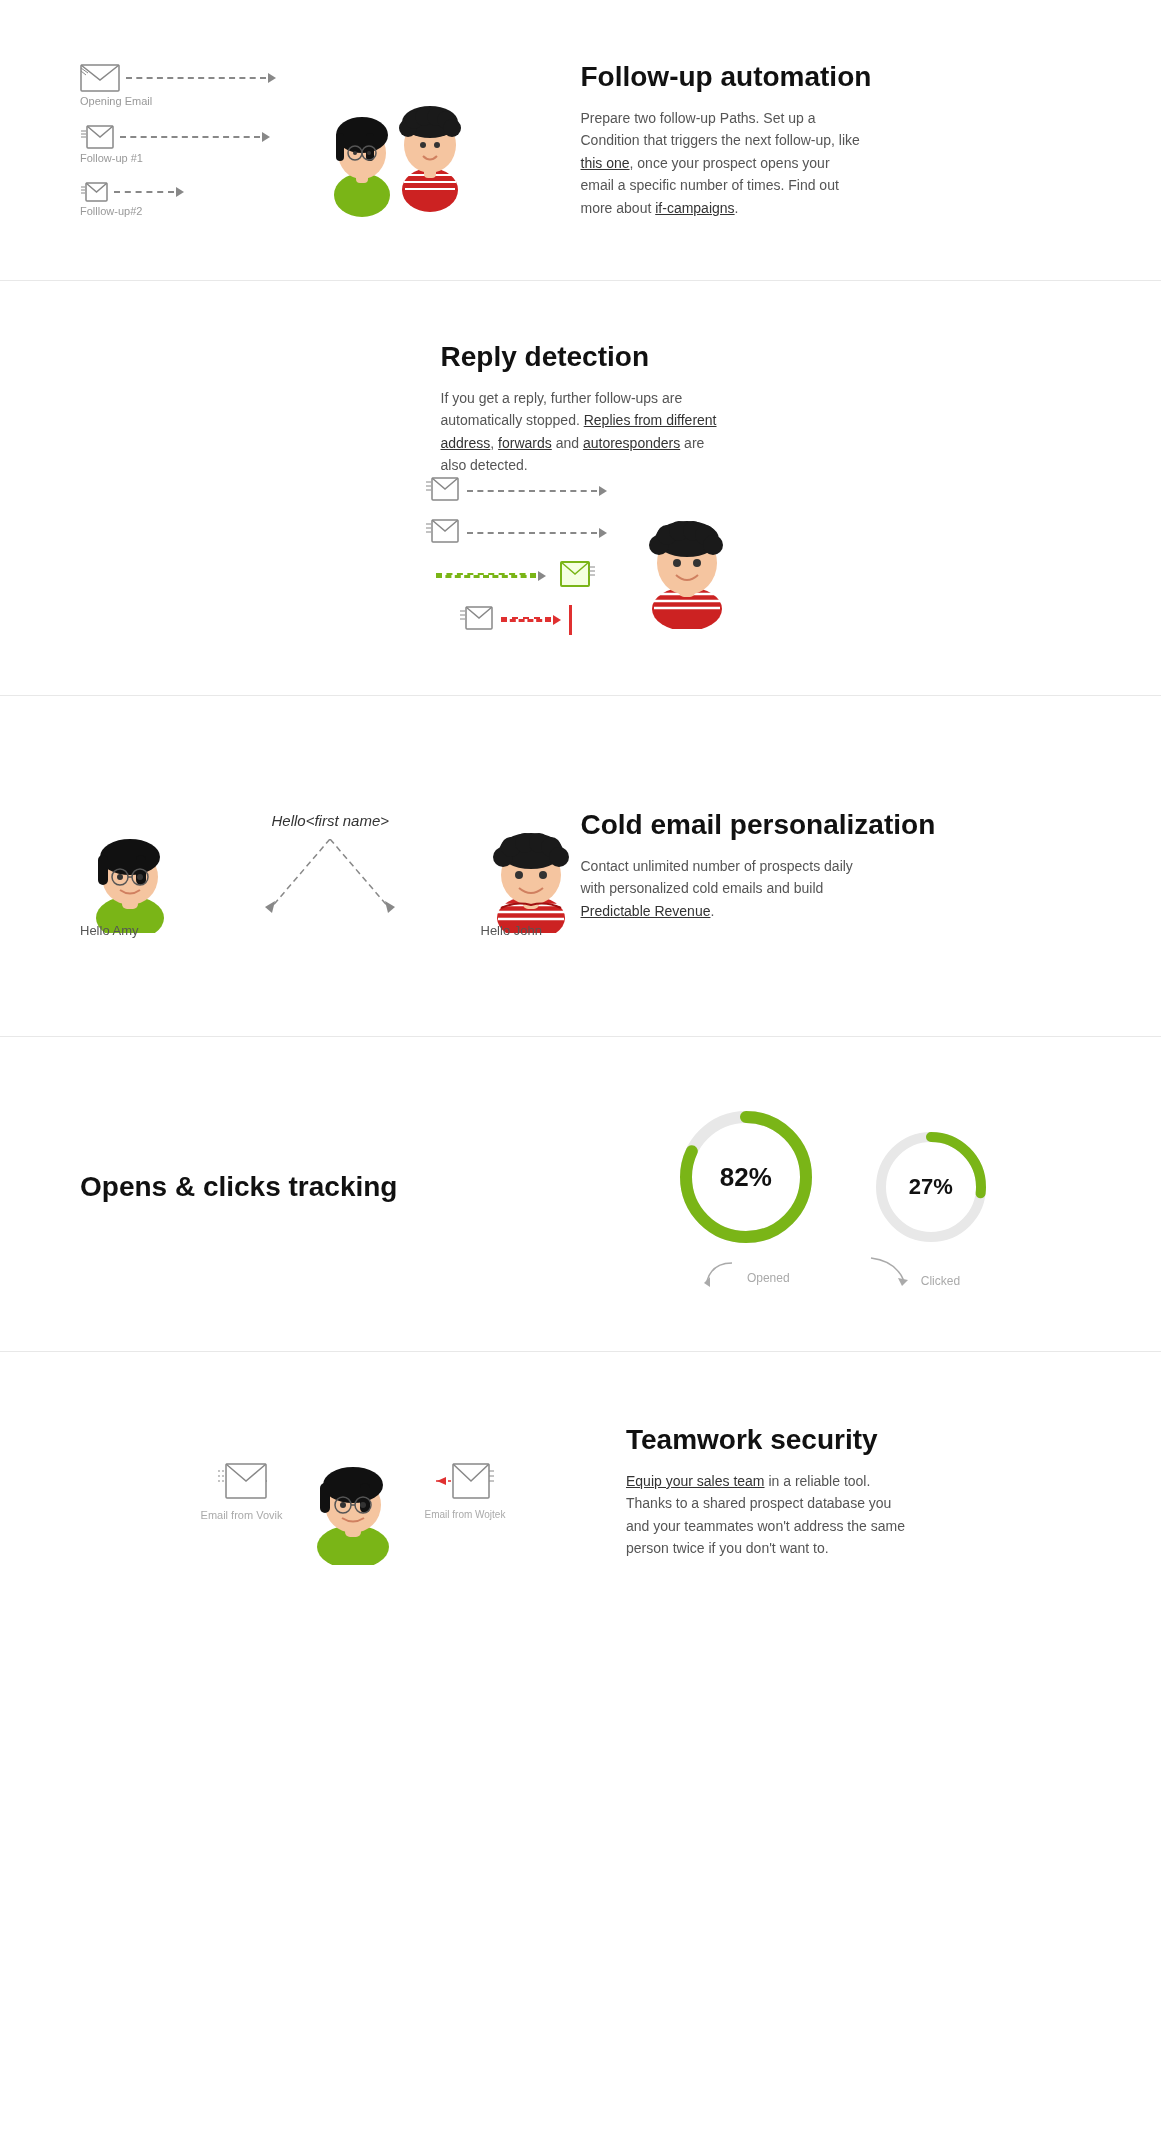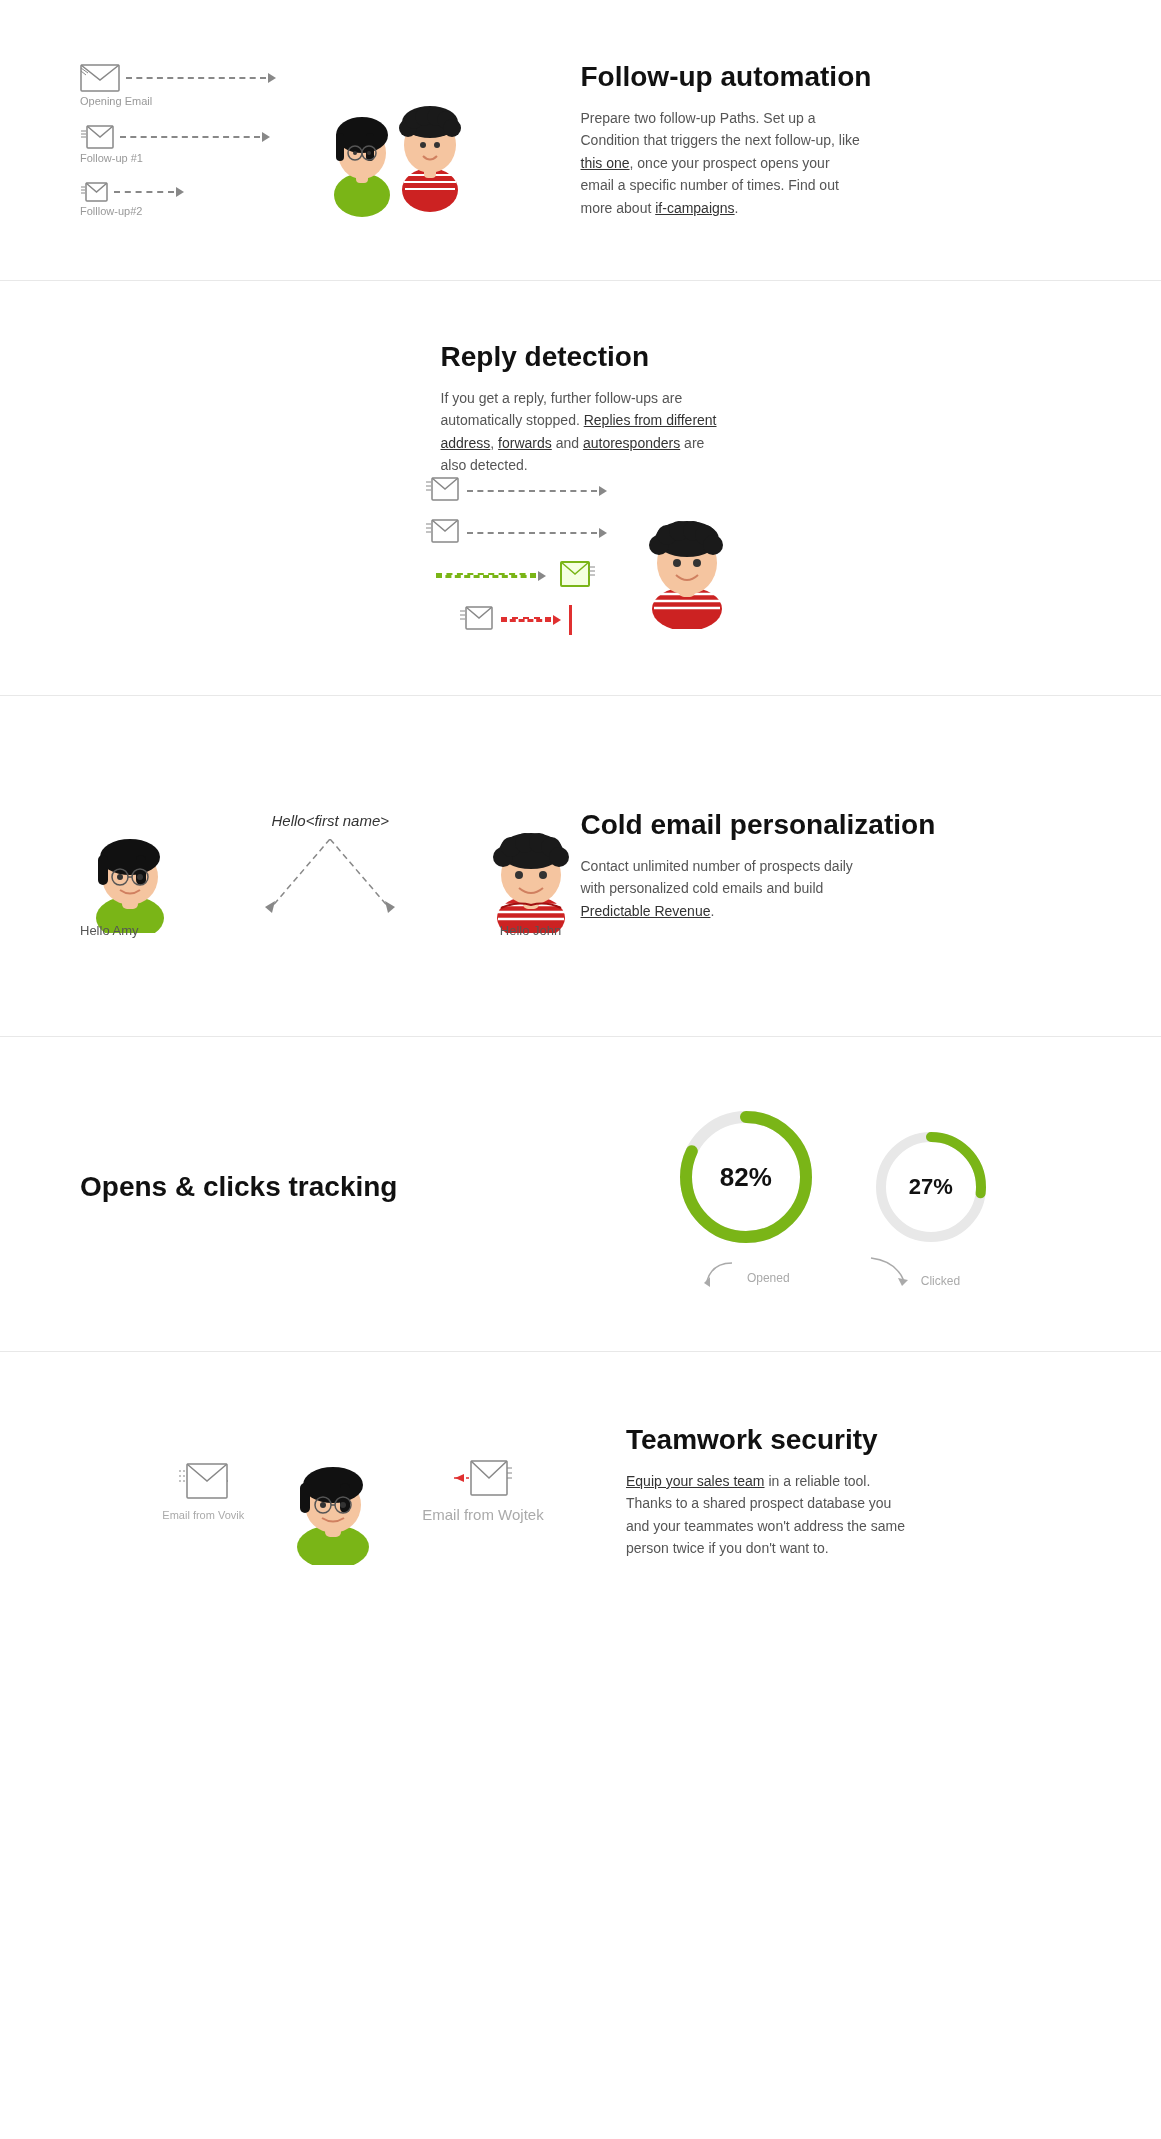--- a/index.html
+++ b/index.html
@@ -188,21 +188,21 @@
     }
 
     
     .section-5 {
       flex-direction: row;
     }
 
     .teamwork-illustration {
       display: flex;
       align-items: center;
-      gap: 34px;
+      gap: 16px;
       flex: 1.2;
       justify-content: center;
     }
 
     .email-block {
       display: flex;
       flex-direction: column;
       align-items: center;
       gap: 6px;
     }
@@ -484,21 +484,21 @@
       <div style="font-size:15px; color:#333; margin-bottom:10px; font-style:italic;">Hello&lt;first name&gt;</div>
 
       <svg width="160" height="80" viewBox="0 0 160 80">
         <line x1="80" y1="0" x2="20" y2="70" stroke="#888" stroke-width="1.5" stroke-dasharray="6,4"></line>
         <line x1="80" y1="0" x2="140" y2="70" stroke="#888" stroke-width="1.5" stroke-dasharray="6,4"></line>
         <polygon points="15,68 25,62 22,74" fill="#888"></polygon>
         <polygon points="145,68 135,62 138,74" fill="#888"></polygon>
       </svg>
     </div>
 
-    <div style="display:flex; flex-direction:column; align-items:center;">
+    <div style="display:flex; flex-direction:column; align-items:flex-start;">
       <svg width="100" height="140" viewBox="0 0 100 140">
         <ellipse cx="50" cy="125" rx="34" ry="22" fill="#cc2222"></ellipse>
         <line x1="18" y1="112" x2="82" y2="112" stroke="#fff" stroke-width="2.5"></line>
         <line x1="16" y1="119" x2="84" y2="119" stroke="#fff" stroke-width="2.5"></line>
         <line x1="17" y1="126" x2="83" y2="126" stroke="#fff" stroke-width="2.5"></line>
         <rect x="42" y="98" width="16" height="18" fill="#f5c5a0" rx="5"></rect>
         <ellipse cx="50" cy="82" rx="30" ry="30" fill="#f5c5a0"></ellipse>
         <ellipse cx="50" cy="58" rx="32" ry="18" fill="#1a1a1a"></ellipse>
         <circle cx="22" cy="64" r="10" fill="#1a1a1a"></circle>
         <circle cx="30" cy="54" r="10" fill="#1a1a1a"></circle>
@@ -615,21 +615,21 @@
 
           <line x1="1" y1="18" x2="16" y2="18" stroke="#e03030" stroke-width="1.5" stroke-dasharray="3,3"></line>
           <polygon points="1,14 -8,18 1,22" fill="#e03030" transform="translate(10,0)"></polygon>
           <rect x="18" y="1" width="36" height="34" rx="1" stroke="#888" stroke-width="1.5" fill="white"></rect>
           <polyline points="18,1 36,18 54,1" stroke="#888" stroke-width="1.5" fill="none"></polyline>
           <line x1="54" y1="8" x2="59" y2="8" stroke="#888" stroke-width="1"></line>
           <line x1="54" y1="13" x2="59" y2="13" stroke="#888" stroke-width="1"></line>
           <line x1="54" y1="18" x2="59" y2="18" stroke="#888" stroke-width="1"></line>
         </svg>
       </div>
-      <span style="font-size:15px; color:#aaa;">Email from Wojtek</span>
+      <span style="font-size:10px; color:#aaa;">Email from Wojtek</span>
     </div>
   </div>
 
   <div class="section-right">
     <h2>Teamwork security</h2>
     <p>
       <a>Equip your sales team</a><span> in a reliable tool. Thanks to a shared prospect database you and your teammates won't address the same person twice if you don't want to.</span>
     </p>
   </div>
 </div>

